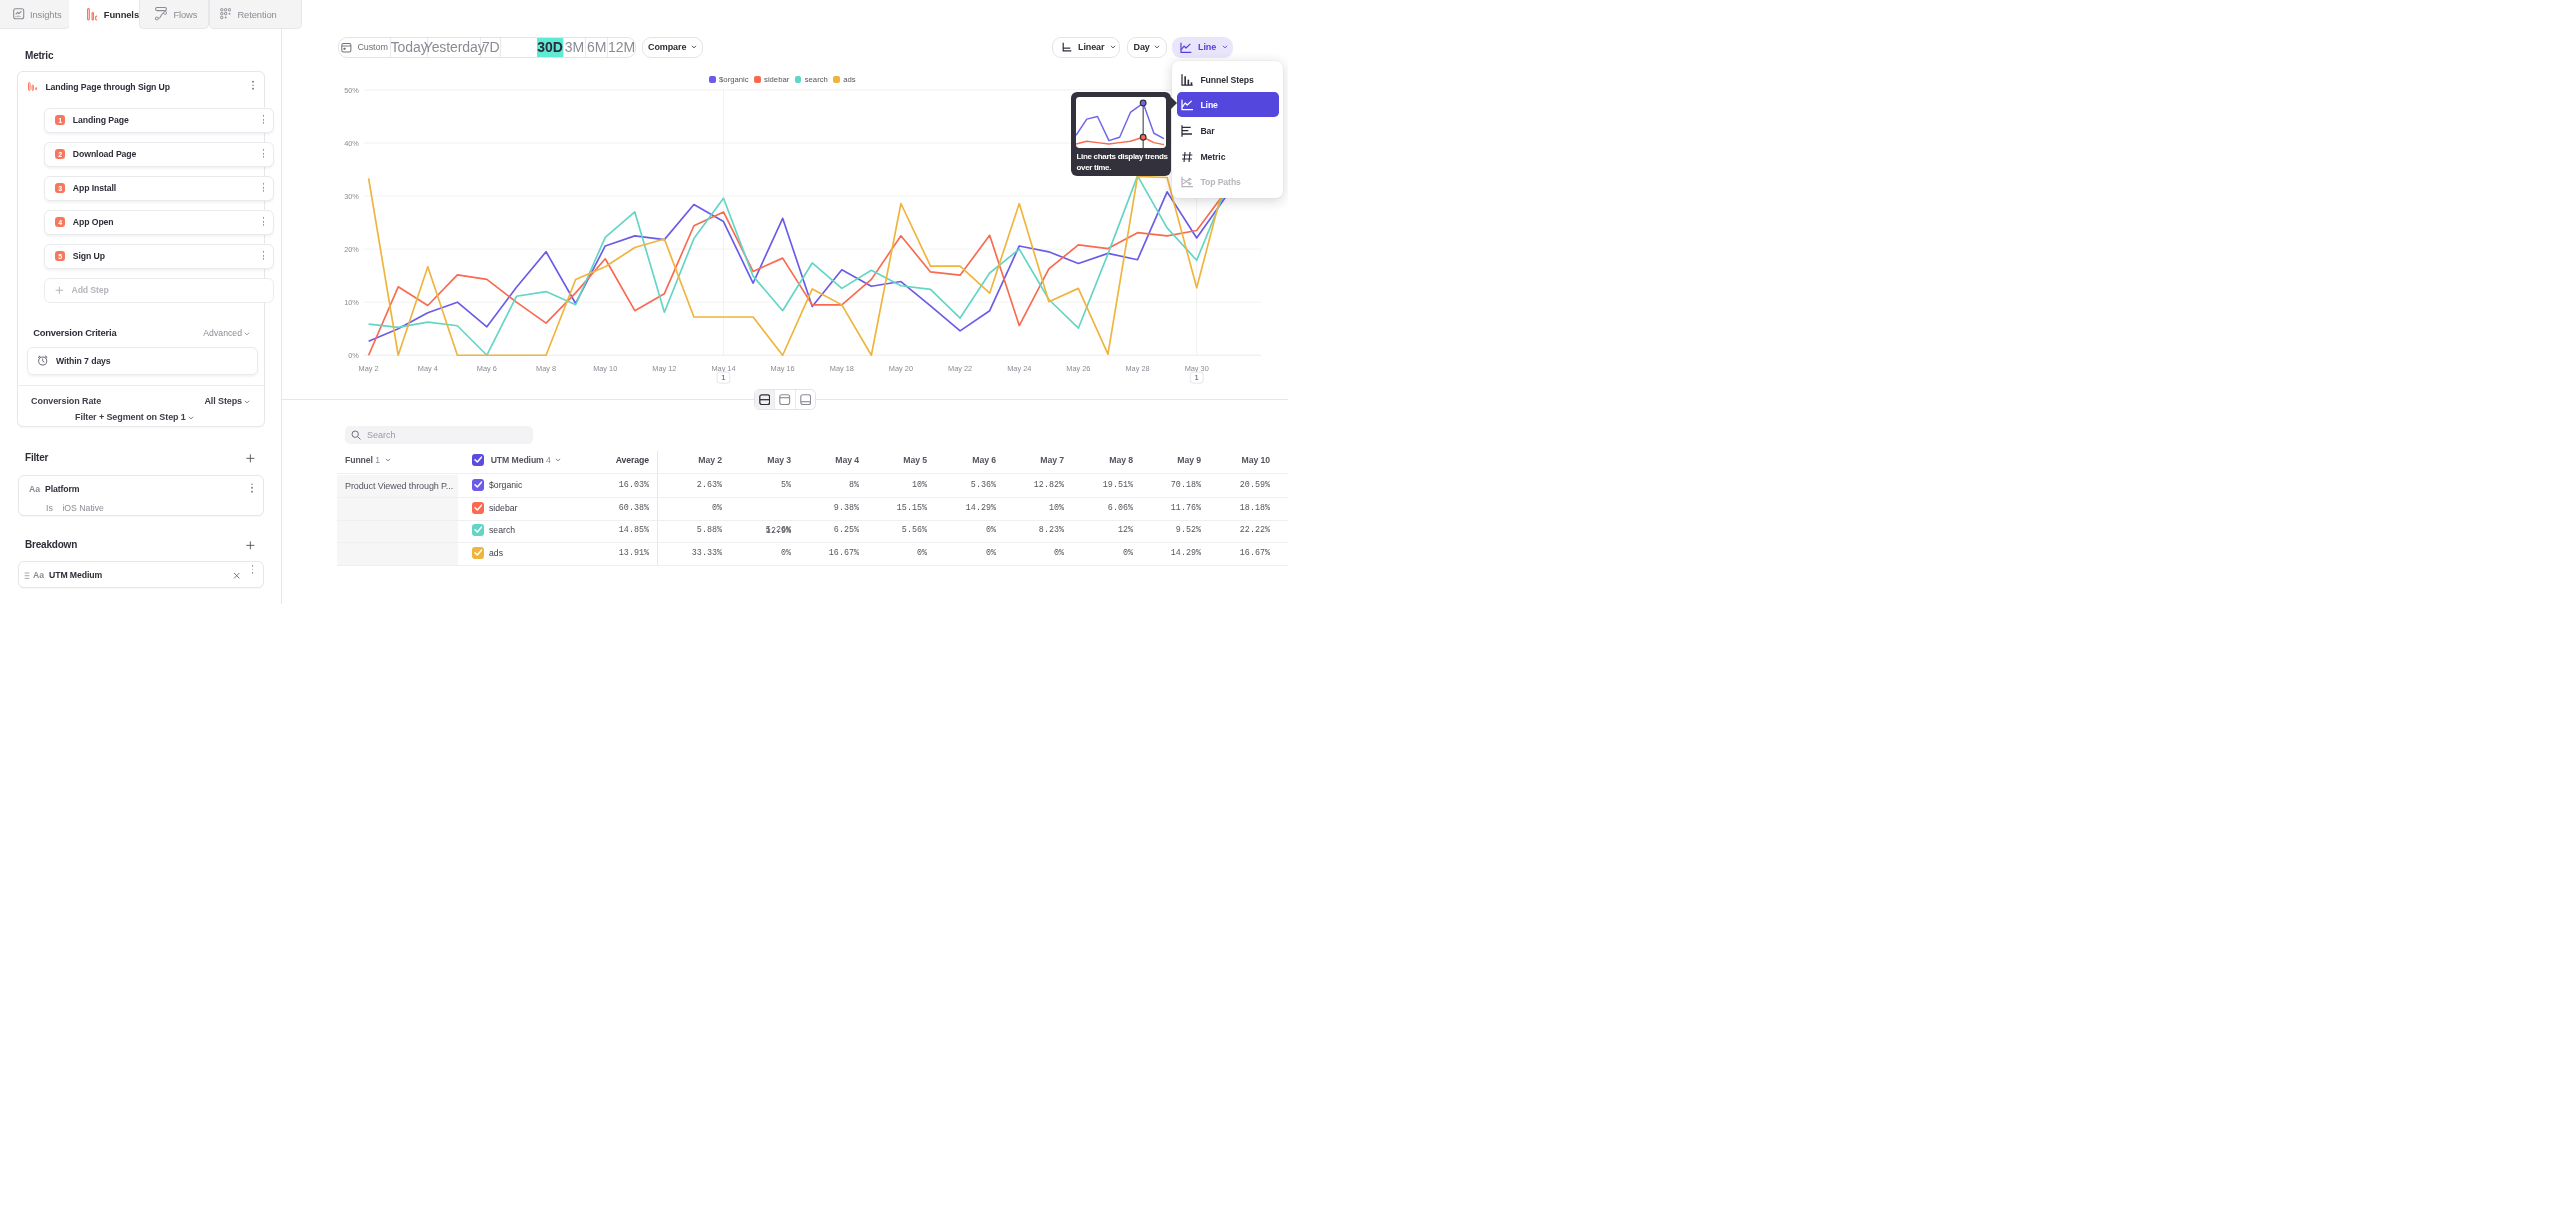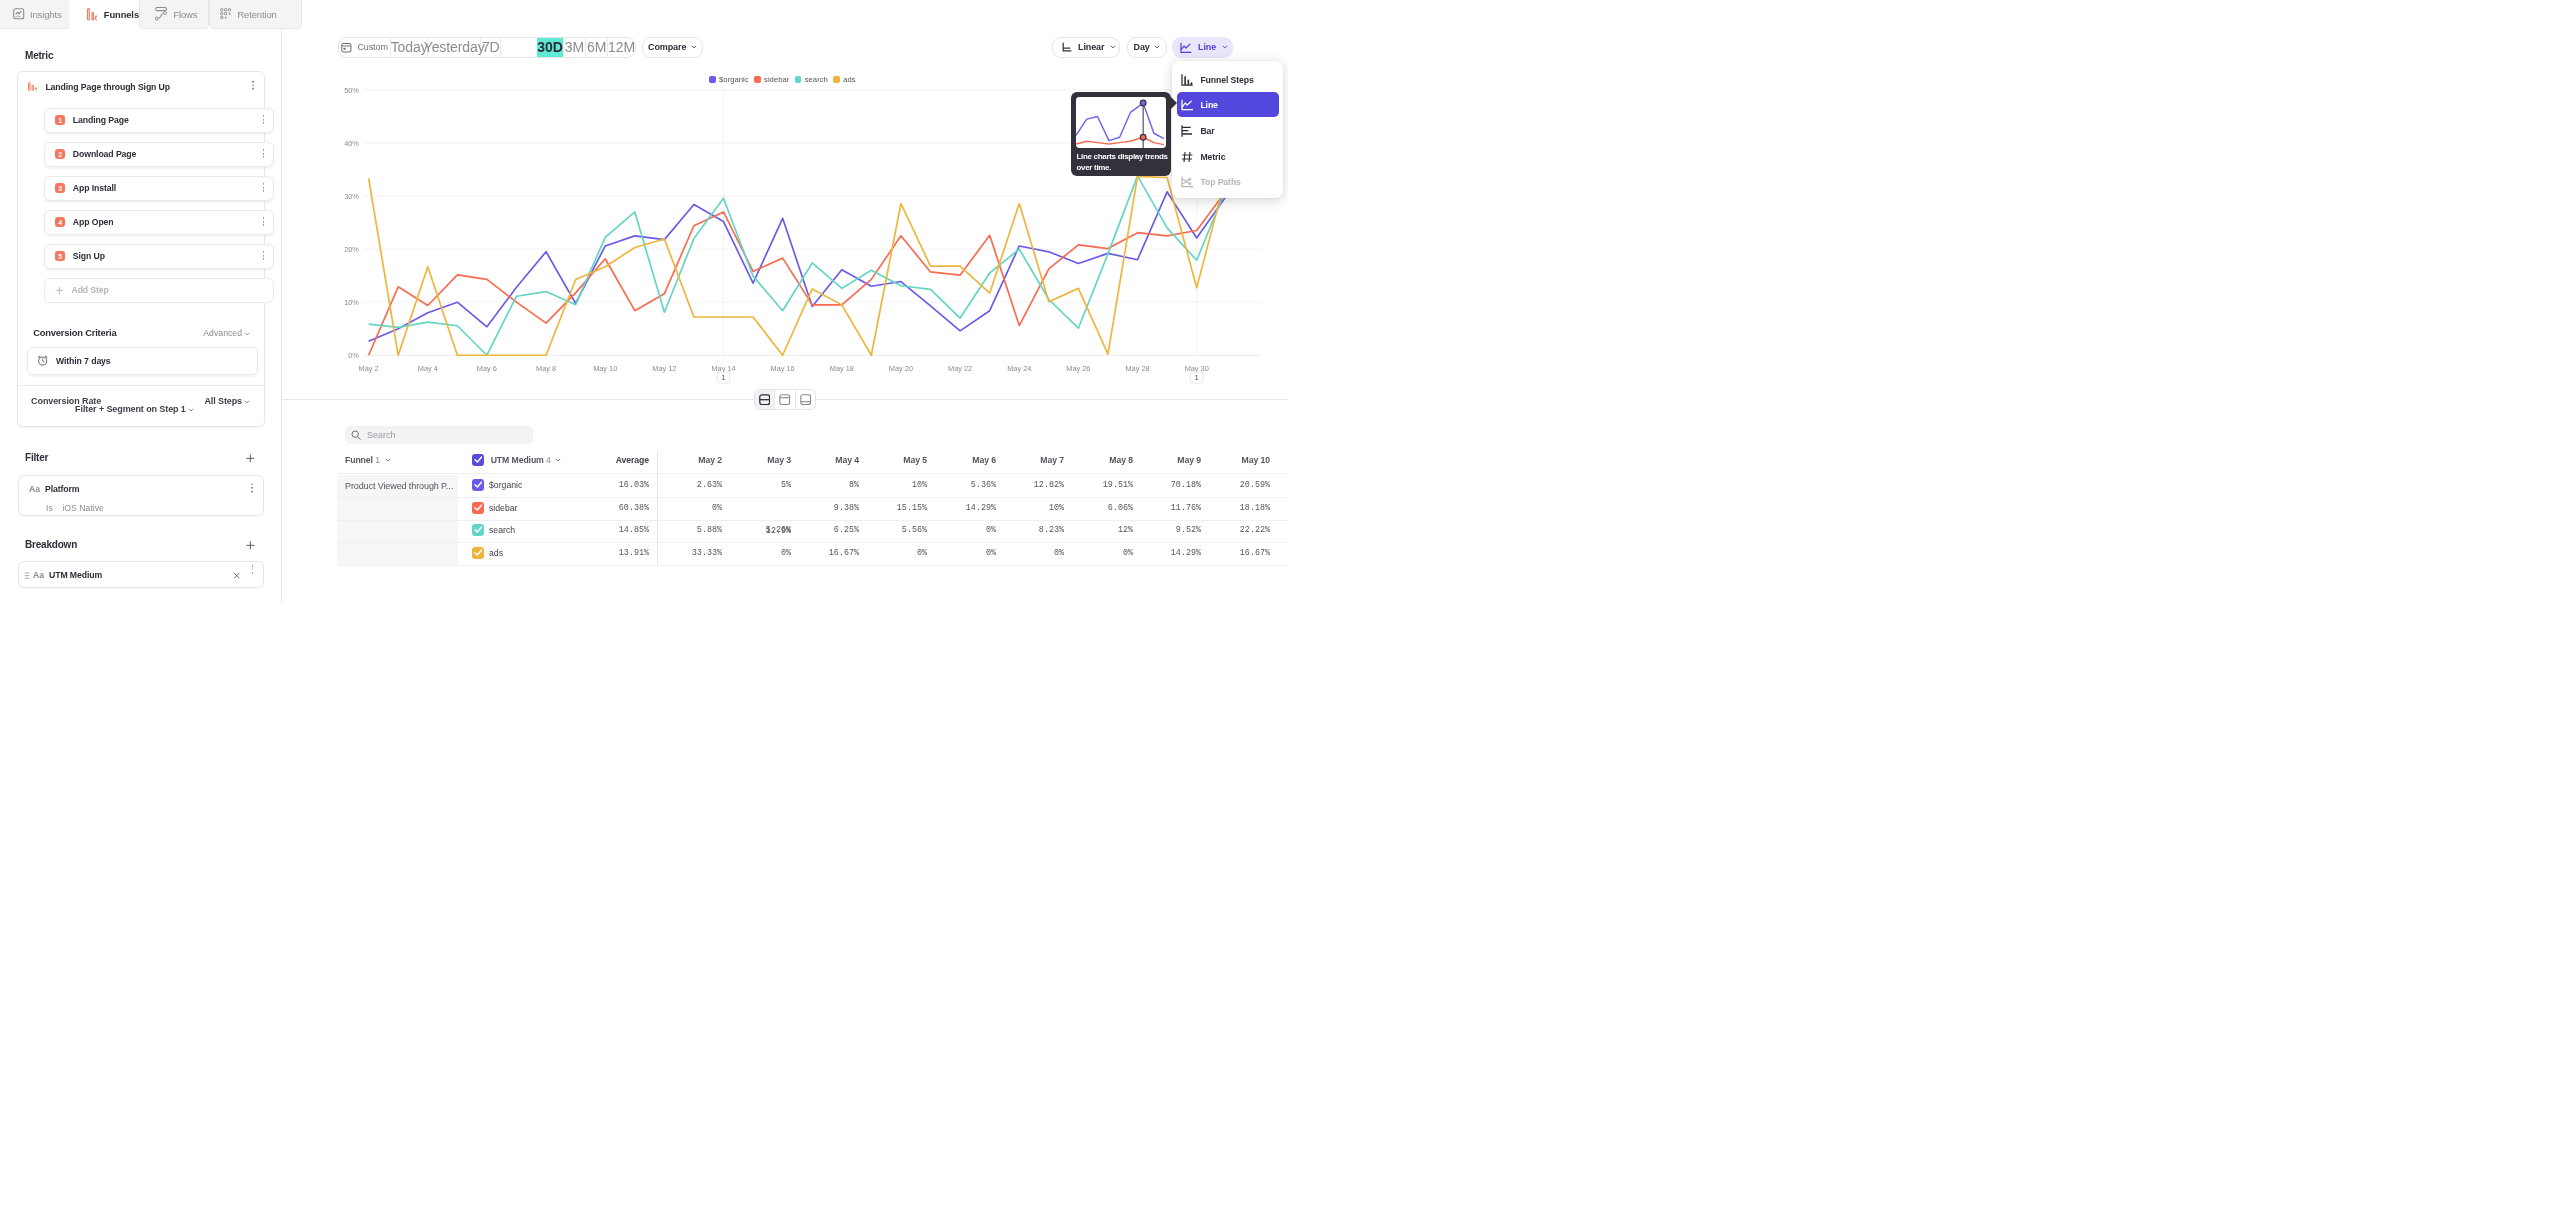--- a/index.html
+++ b/index.html
@@ -182,21 +182,21 @@
           </svg>
         <span class="steplabel">Within 7 days</span>
       </div>
 
       <div class="abs" style="left:0; top:313px; width:100%; height:0.7px; background:#ececef;"></div>
 
       <div class="abs" style="left:12.7px; top:324px; font-size:9px; font-weight:bold; color:#40404a; letter-spacing:-0.1px;">Conversion Rate</div>
       <div class="abs" style="right:14px; top:324px; font-size:9px; font-weight:bold; color:#40404a; letter-spacing:-0.1px;">All Steps <svg class="chev" width="6.7" height="6.7" viewBox="0 0 10 10" style="vertical-align:-0.7px;">
             <path d="M2,3.5 L5,6.5 L8,3.5" fill="none" stroke="#6e6e78" stroke-width="1.5" stroke-linecap="round"></path>
           </svg></div>
-      <div class="abs" style="left:12.7px; top:332px; font-size:9px; font-weight:bold; color:#40404a; letter-spacing:-0.1px;padding-left:44px;">Filter + Segment on Step 1 <svg class="chev" width="6.7" height="6.7" viewBox="0 0 10 10" style="vertical-align:-0.7px;">
+      <div class="abs" style="left:12.7px; top:340px; font-size:9px; font-weight:bold; color:#40404a; letter-spacing:-0.1px;padding-left:44px;">Filter + Segment on Step 1 <svg class="chev" width="6.7" height="6.7" viewBox="0 0 10 10" style="vertical-align:-0.7px;">
             <path d="M2,3.5 L5,6.5 L8,3.5" fill="none" stroke="#6e6e78" stroke-width="1.5" stroke-linecap="round"></path>
           </svg></div>
     </div>
 
     <div class="abs sechead" style="left:25px; top:423px;">Filter</div>
     <svg class="abs" style="left:246px; top:425px;" width="8.7" height="8.7" viewBox="0 0 13 13">
         <path d="M6.5,0.5 V12.5 M0.5,6.5 H12.5" stroke="#55555e" stroke-width="1.4"></path>
       </svg>
     <div class="card" style="left:18px; top:446px; width:246px; height:41px;">
       <div class="abs" style="left:10px; top:8px; font-size:8.7px; font-weight:bold; color:#8b8b94;">Aa</div>

